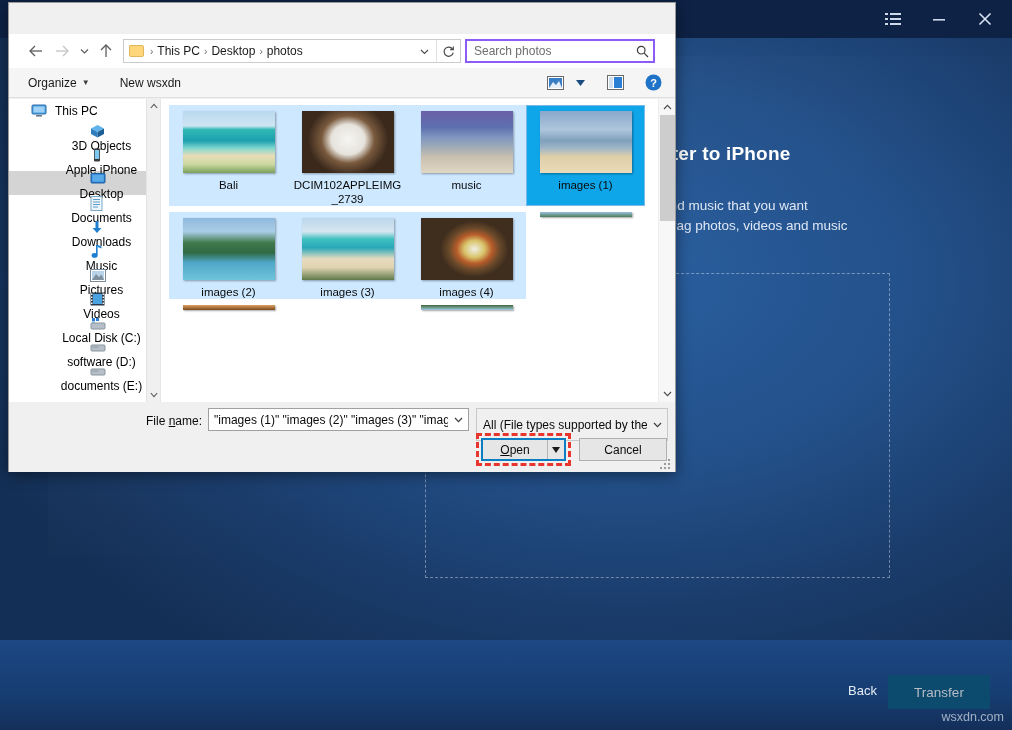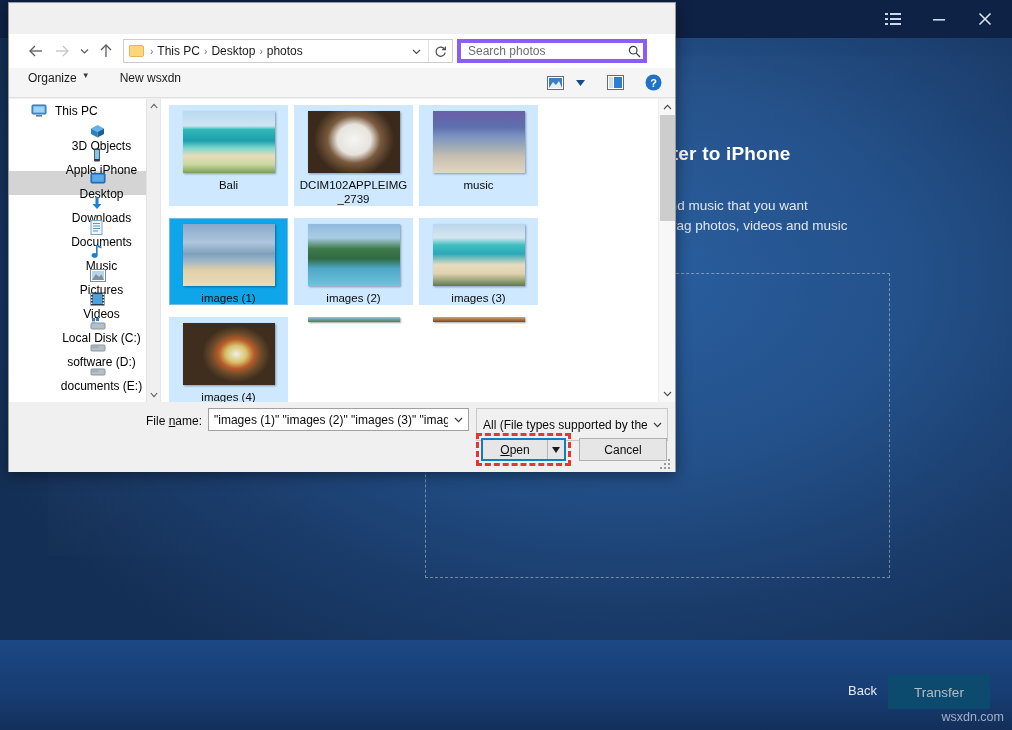--- a/index.html
+++ b/index.html
@@ -149,40 +149,40 @@
   }
   .bc-sep { color: #6d6d6d; font-size: 10px; padding: 0 4px; }
   .bc-item { font-size: 12px; color: #1a1a1a; white-space: nowrap; }
   #bc-caret { margin-left: auto; color: #4a4a4a; font-size: 10px; padding: 0 7px; }
   #bc-refresh {
     border-left: 1px solid #e2e2e2; width: 24px; height: 22px;
     display: flex; align-items: center; justify-content: center;
     color: #4a4a4a; flex: none;
   }
   #searchbox {
-    width: 190px; height: 24px; border: 4px solid #8b5cf6; background:#fff;
-    display: flex; align-items: center; margin-right: 28px; flex: none;
+    width: 190px; height: 24px; border: 2px solid #8b5cf6; background:#fff;
+    display: flex; align-items: center; margin-right: 20px; flex: none;
   }
   #search-input {
     border: 0; outline: 0; flex: 1; font-size: 12px; color: #6d6d6d;
     padding-left: 7px; background: transparent;
     font-family: "Liberation Sans", sans-serif;
   }
   #search-input::placeholder { color: #6d6d6d; opacity: 1; }
   #search-icon { width: 22px; color: #3a3a3a; display:flex; align-items:center; justify-content:center; }
 
   
   #dlg-cmdbar {
     position: absolute; left: 0; top: 65px; width: 100%; height: 30px;
     background: #f5f5f5; border-bottom: 1px solid #e0e0e0;
     display: flex; align-items: center;
   }
   .cmd {
     font-size: 12px; color: #1a1a1a; padding: 0 9px;
-    height: 24px; display: flex; 
+    height: 24px; display: flex; align-items: center;
   }
   #organize-caret { font-size: 8px; margin-left: 5px; color:#3c3c3c; }
   #cmd-right { margin-left: auto; display: flex; align-items: center; padding-right: 8px; gap: 2px; }
   .cmd-icon {
     width: 28px; height: 24px; display: flex; align-items: center; justify-content: center;
   }
 
   
   #dlg-main {
     position: absolute; left: 0; top: 96px; width: 100%; height: 303px;
@@ -206,21 +206,21 @@
     background: #f0f0f0; border-left: 1px solid #e3e3e3;
   }
   .scr-arrow { height: 14px; display: flex; align-items: center; justify-content: center; color: #5a5a5a; font-size: 8px; }
   #tree-scroll .scr-arrow.down { position: absolute; bottom: 0; width: 100%; }
 
   #files-pane {
     flex: 1; position: relative; overflow: hidden; background: #fff;
   }
   #files-grid {
     position: absolute; left: 8px; top: 6px; right: 22px;
-    display: flex; flex-wrap: wrap; gap: 6px;
+    display: flex; flex-wrap: wrap;
   }
   .tile {
     width: 119px; margin: 0 0 6px 0;
     display: flex; flex-direction: column; align-items: center;
     padding-top: 6px;
   }
   .tile.sel { background: #cde8ff; }
   .tile.focus { background: #0ea5e9; outline: 1px solid #7ab8e8; outline-offset: -1px; }
   .thumb {
     width: 92px; height: 62px; margin-bottom: 5px;
@@ -502,40 +502,40 @@
           <svg width="16" height="14" viewBox="0 0 16 14">
               <rect x="1" y="1.5" width="14" height="9.5" rx="1" fill="#2a7fd4" stroke="#1d5f9f"></rect>
               <rect x="2.2" y="2.7" width="11.6" height="7" fill="#5aaae8"></rect>
             </svg>
         </span>
         <span>Desktop</span>
       </div>
 
       <div class="tree-item sub">
         <span class="tree-ic">
-          <svg width="14" height="15" viewBox="0 0 14 15">
-              <polygon points="5.5,1 8.5,1 8.5,8 11.5,8 7,13 2.5,8 5.5,8" fill="#1f7fd0"></polygon>
-            </svg>
-        </span>
-        <span>Downloads</span>
-      </div>
-
-      <div class="tree-item sub">
-        <span class="tree-ic">
           <svg width="13" height="15" viewBox="0 0 13 15">
               <rect x="1" y="0.5" width="11" height="14" fill="#eef5fb" stroke="#7aa7c8"></rect>
               <g stroke="#5d9bc9" stroke-width="1">
                 <line x1="3" y1="3.5" x2="10" y2="3.5"></line>
                 <line x1="3" y1="6" x2="10" y2="6"></line>
                 <line x1="3" y1="8.5" x2="10" y2="8.5"></line>
                 <line x1="3" y1="11" x2="8" y2="11"></line>
               </g>
             </svg>
         </span>
         <span>Documents</span>
+      </div>
+
+      <div class="tree-item sub">
+        <span class="tree-ic">
+          <svg width="14" height="15" viewBox="0 0 14 15">
+              <polygon points="5.5,1 8.5,1 8.5,8 11.5,8 7,13 2.5,8 5.5,8" fill="#1f7fd0"></polygon>
+            </svg>
+        </span>
+        <span>Downloads</span>
       </div>
 
       <div class="tree-item sub">
         <span class="tree-ic">
           <svg width="13" height="15" viewBox="0 0 13 15">
               <g fill="#1f7fd0">
                 <rect x="6" y="1" width="1.6" height="10"></rect>
                 <path d="M7.6 1 L11.5 2.6 L11.5 4.6 L7.6 3 Z"></path>
                 <ellipse cx="4.6" cy="11.4" rx="3" ry="2.3"></ellipse>
               </g>

